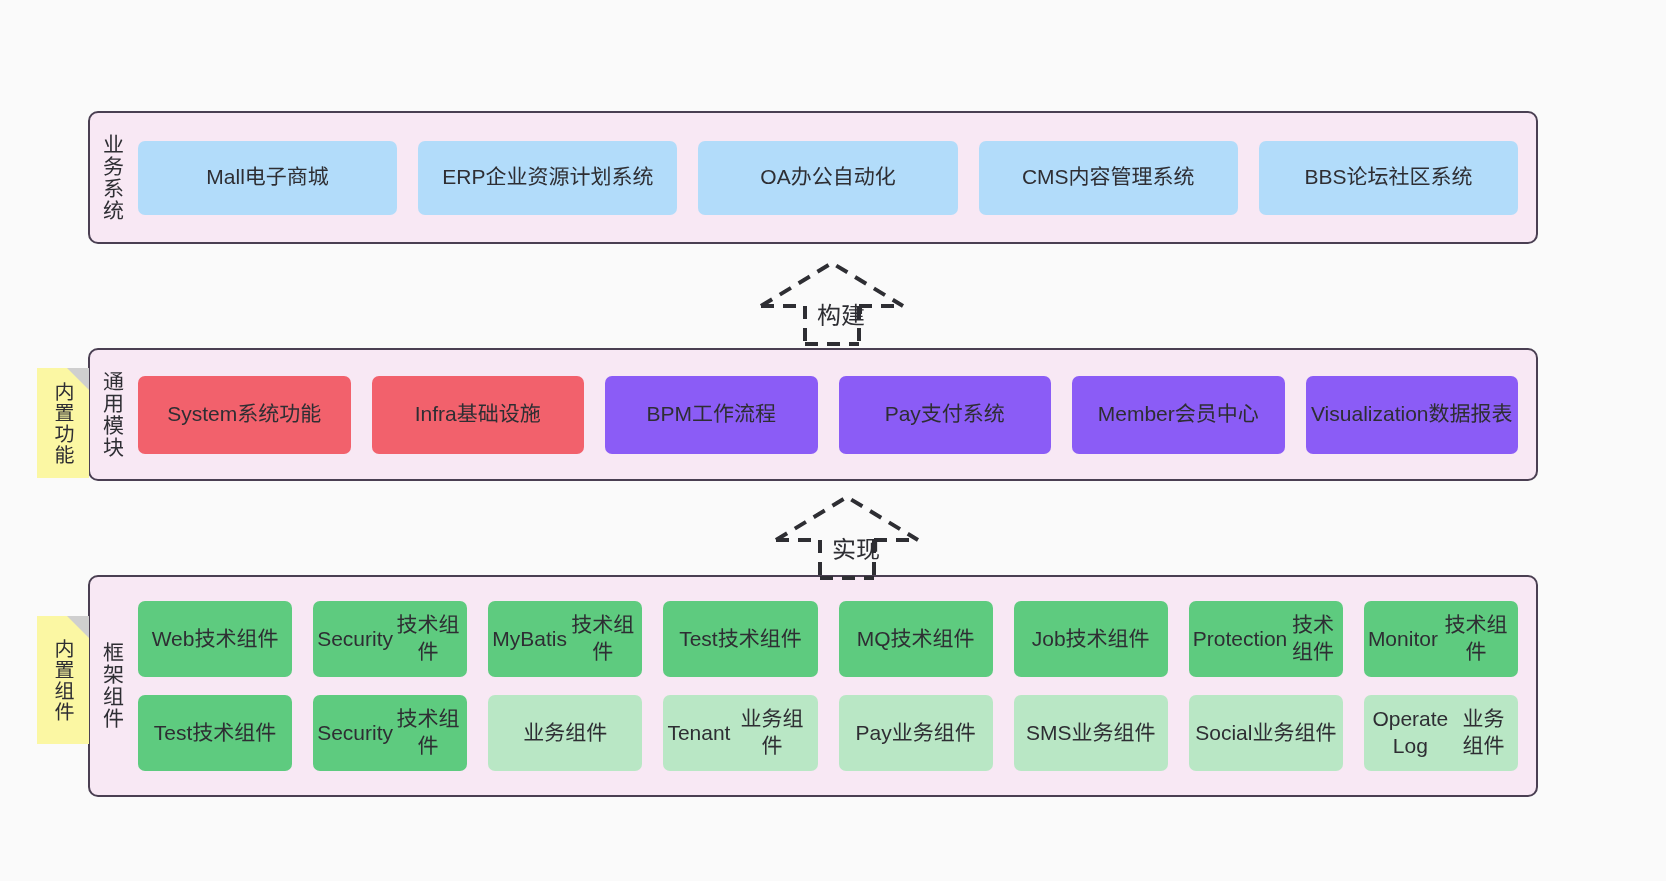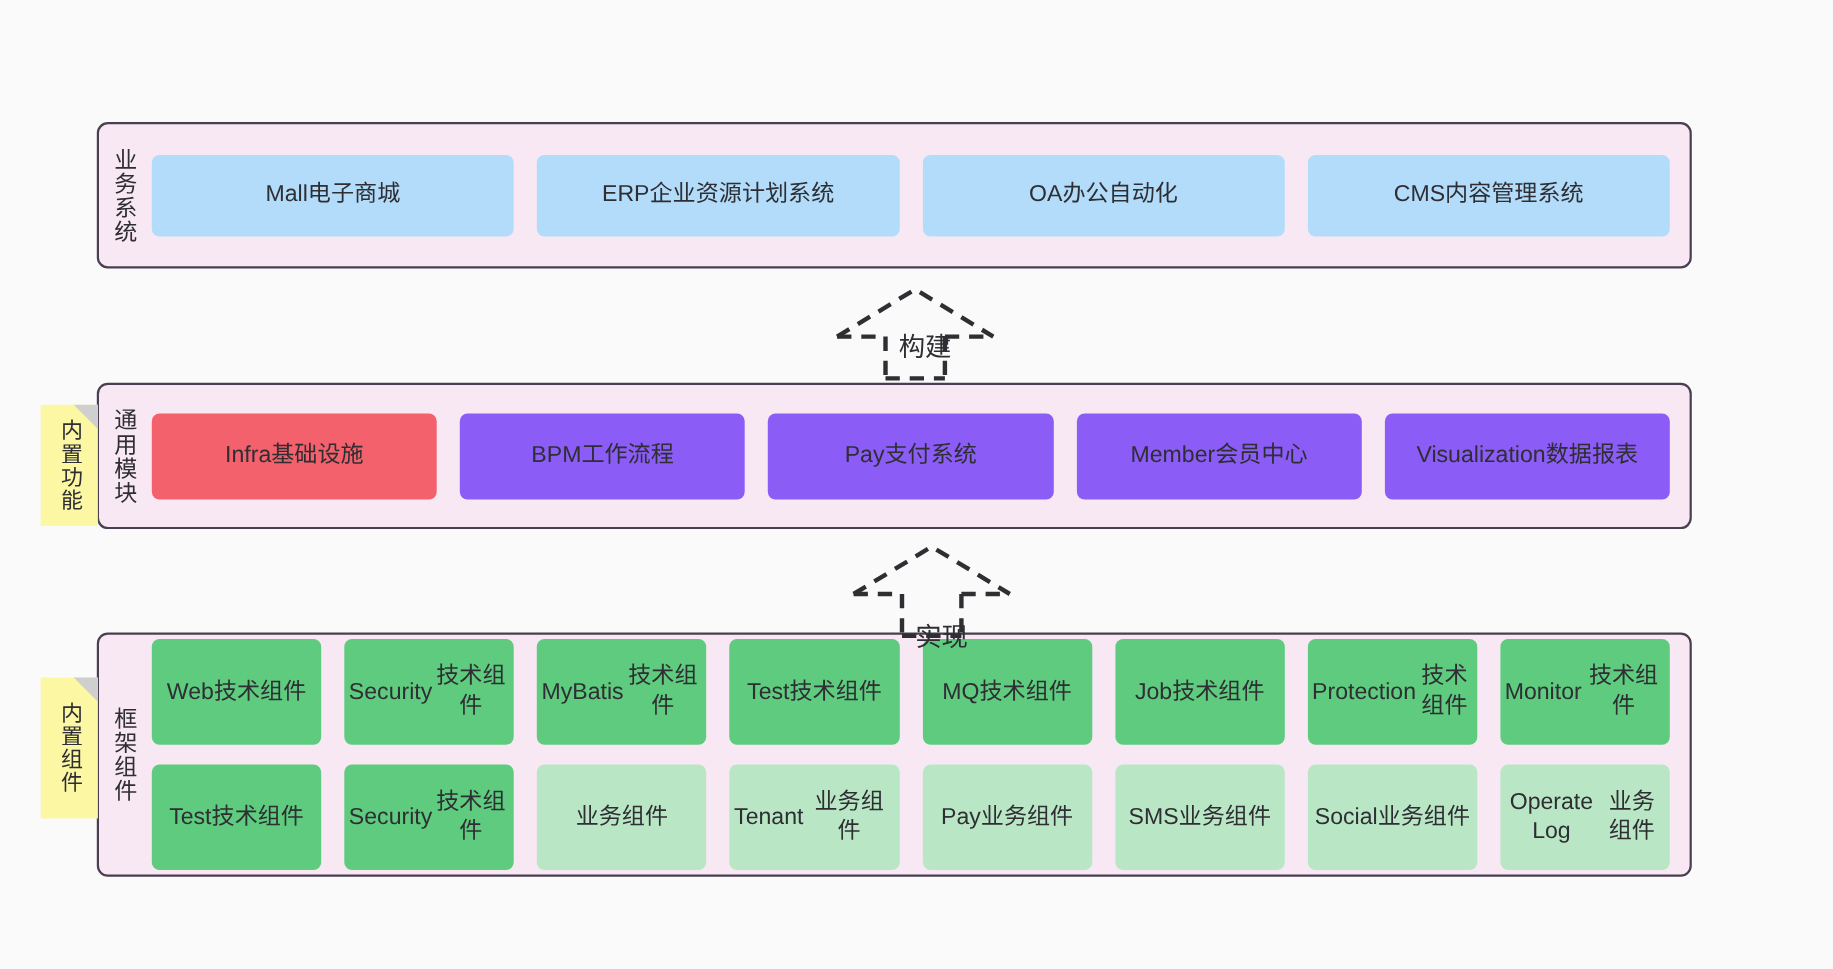--- a/index.html
+++ b/index.html
@@ -91,21 +91,21 @@
   .lightgreen  { background: #b9e7c5; }
 
   
   #band-business { left: 88px;  top: 111px; width: 1450px; height: 133px; }
   #band-business .node { height: 74px; }
 
   #band-common   { left: 88px;  top: 348px; width: 1450px; height: 133px; }
   #band-common .node { height: 78px; }
 
   #band-framework{ left: 88px;  top: 575px; width: 1450px; height: 222px; }
-  #band-framework .node { height: 96px; }
+  #band-framework .node { height: 76px; }
 
   
   .sticky {
     position: absolute;
     width: 52px;
     background: #fbf7a3;
     font-size: 20px;
     line-height: 1.2;
     color: #2e2e33;
     display: flex;
@@ -140,21 +140,21 @@
     position: absolute;
     font-size: 24px;
     color: #2e2e33;
     background: transparent;
     white-space: nowrap;
     user-select: none;
   }
   #arrow-build { left: 757px; top: 260px; width: 150px; height: 86px; }
   #arrow-build .arrow-label { left: 60px; top: 36px; }
   #arrow-impl  { left: 772px; top: 494px; width: 150px; height: 86px; }
-  #arrow-impl  .arrow-label { left: 60px; top: 36px; margin-top: 29px; }
+  #arrow-impl  .arrow-label { left: 60px; top: 36px; }
 </style>
 </head>
 <body>
 
 <div id="canvas">
 
   <div class="band" id="band-business">
     <div class="band-label">业务系统</div>
     <div class="band-body">
       <div class="box-row">
@@ -166,20 +166,24 @@
           <span class="ln ln-title">ERP</span>
           <span class="ln ln-sub">企业资源计划系统</span>
         </div>
         <div class="node blue">
           <span class="ln ln-title">OA</span>
           <span class="ln ln-sub">办公自动化</span>
         </div>
         <div class="node blue">
           <span class="ln ln-title">CMS</span>
           <span class="ln ln-sub">内容管理系统</span>
+        </div>
+        <div class="node blue">
+          <span class="ln ln-title">BBS</span>
+          <span class="ln ln-sub">论坛社区系统</span>
         </div>
       </div>
     </div>
   </div>
 
   <div class="arrow-wrap" id="arrow-build">
     <svg width="150" height="86" viewBox="0 0 150 86" aria-hidden="true">
       <g fill="none" stroke="#2e2e33" stroke-width="4" stroke-dasharray="13,9" stroke-linecap="butt">
         <path d="M 4 46 L 75 3 L 146 46"></path>
         <path d="M 4 46 L 48 46"></path>
@@ -192,20 +196,24 @@
     <span class="arrow-label">构建</span>
   </div>
 
   <div class="sticky" id="sticky-common">内置功能</div>
 
   <div class="band" id="band-common">
     <div class="band-label">通用模块</div>
     <div class="band-body">
       <div class="box-row">
         <div class="node red">
+          <span class="ln ln-title">System</span>
+          <span class="ln ln-sub">系统功能</span>
+        </div>
+        <div class="node red">
           <span class="ln ln-title">Infra</span>
           <span class="ln ln-sub">基础设施</span>
         </div>
         <div class="node pink">
           <span class="ln ln-title">BPM</span>
           <span class="ln ln-sub">工作流程</span>
         </div>
         <div class="node pink">
           <span class="ln ln-title">Pay</span>
           <span class="ln ln-sub">支付系统</span>

